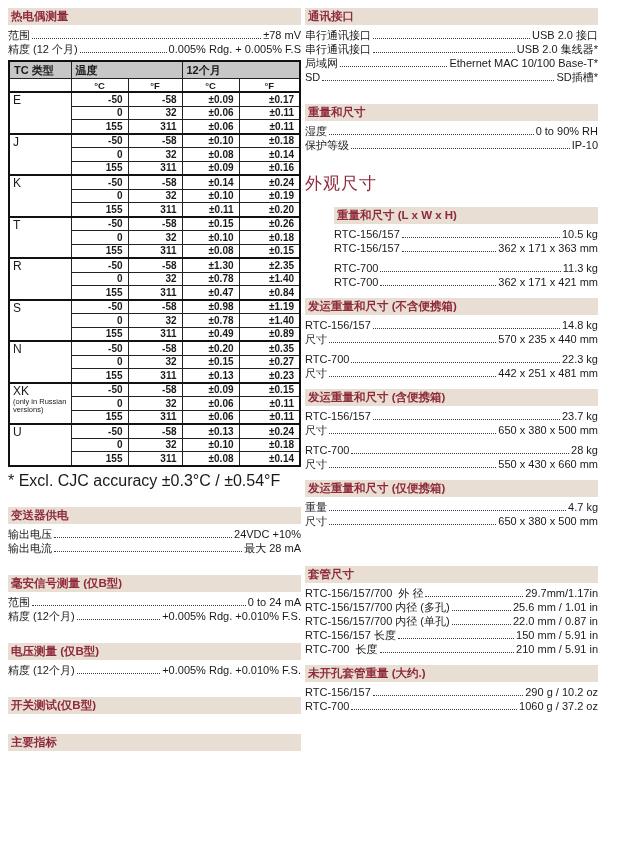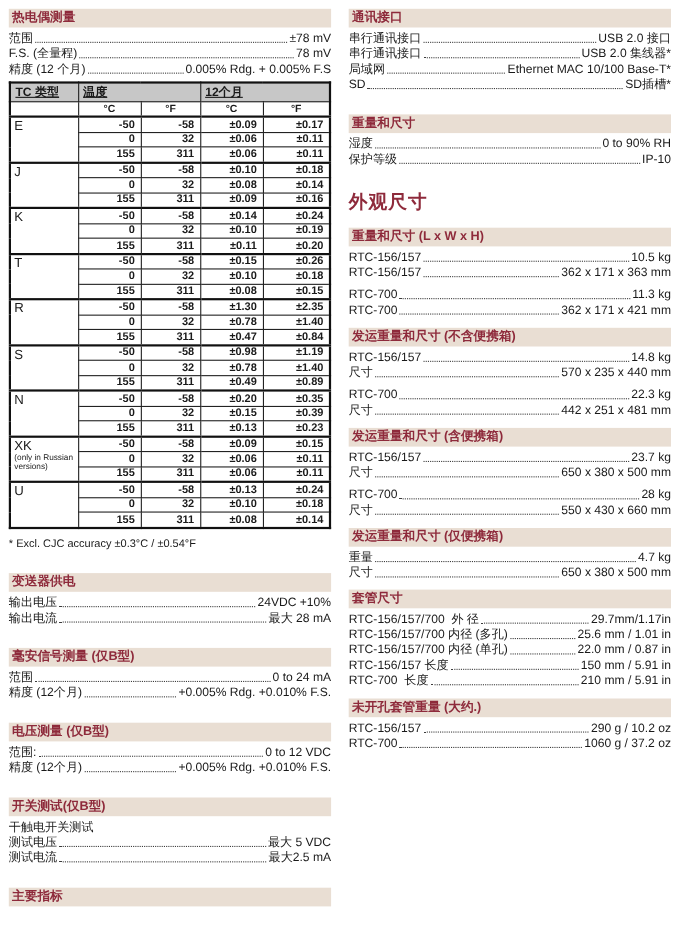--- a/index.html
+++ b/index.html
@@ -6,67 +6,67 @@
     --red:#8E2A3B;
     --bar:#E9DED3;
     --thead:#C7C7C7;
     --ink:#1A1A1A;
   }
   html,body{margin:0;padding:0;}
   body{
     width:618px;height:853px;overflow:hidden;background:#ffffff;
     font-family:"Liberation Sans","DejaVu Sans",sans-serif;color:var(--ink);
   }
-  .page{box-sizing:border-box;display:flex;gap:16px;padding:8px 4px 0 8px;}
+  .page{box-sizing:border-box;display:flex;gap:4px;padding:8px 4px 0 8px;}
   .col{width:293px;flex:0 0 293px;}
 
   
   .section{margin-top:20px;}
   .section-bar{
     background:var(--bar);color:var(--red);
     font-weight:bold;font-size:11.5px;line-height:15px;padding:1px 3px;
   }
   .section-body{padding-top:3px;}
   .spec-line{display:flex;font-size:11px;line-height:14px;}
   .spec-label{white-space:pre-wrap;}
   .leader{flex:1 1 auto;min-width:6px;border-bottom:1px dotted #3c3c3c;margin:0 2px 3px 2px;}
   .spec-value{white-space:nowrap;text-align:right;}
 
-  .footnote{font-size:10px;line-height:13px;margin-top:7px;}
+  .footnote{font-size:16px;line-height:13px;margin-top:7px;}
 
   .big-heading{
     font-size:17px;color:var(--red);letter-spacing:1px;
-    margin:20px 0 12px 0;font-weight:700;
+    margin:20px 0 12px 0;font-weight:400;
   }
 
   
   #sec-tc-measurement,#sec-comm-interface{margin-top:0;}
-  #sec-weight-dims{margin-top:0;}
+  #sec-weight-dims{margin-top:0;margin-left:29px;}
   #sec-shipping-no-case,#sec-shipping-with-case,#sec-shipping-case-only,#sec-sleeve-weight{margin-top:9px;}
-  #sec-sleeve-dims{margin-top:8px;}
+  #sec-sleeve-dims{margin-top:38px;}
 
   
   #sec-weight-dims .section-body .spec-line:nth-child(3),
   #sec-shipping-no-case .section-body .spec-line:nth-child(3),
   #sec-shipping-with-case .section-body .spec-line:nth-child(3){margin-top:6px;}
 
   
   table.tc-table{
     border-collapse:collapse;table-layout:fixed;width:100%;
     margin-top:4px;border:2px solid #111;
   }
   table.tc-table col.c0{width:62px;}
   table.tc-table col.c1{width:57px;}
   table.tc-table col.c2{width:54px;}
   table.tc-table col.c3{width:57px;}
   table.tc-table col.c4{width:61px;}
   table.tc-table th,table.tc-table td{border:1px solid #222;}
   tr.h1 th{
     background:var(--thead);font-size:11px;font-weight:bold;text-align:left;
-    padding:1px 4px;height:14px;line-height:13px;text-decoration:underline;
+    padding:1px 4px;height:14px;line-height:13px;
   }
   tr.h2 th{
     background:#fff;font-size:9.5px;font-weight:bold;text-align:center;
     height:12px;line-height:11px;padding:0;
   }
   table.tc-table tbody td{
     font-size:10px;font-weight:bold;text-align:right;
     padding:0 5px;height:12.5px;line-height:11px;
   }
   table.tc-table tbody td.tc-type{
@@ -81,25 +81,20 @@
 
 <div class="page">
   <div class="col" id="col-left">
       <div class="section" id="sec-tc-measurement">
         <div class="section-bar"><span>热电偶测量</span></div>
         <div class="section-body">
           <div class="spec-line">
             <span class="spec-label">范围</span>
             <span class="leader"></span>
             <span class="spec-value">±78 mV</span>
-          </div>
-          <div class="spec-line">
-            <span class="spec-label">F.S. (全量程)</span>
-            <span class="leader"></span>
-            <span class="spec-value">78 mV</span>
           </div>
           <div class="spec-line">
             <span class="spec-label">精度 (12 个月)</span>
             <span class="leader"></span>
             <span class="spec-value">0.005% Rdg. + 0.005% F.S</span>
           </div>
         </div>
       </div>
       <table class="tc-table">
         <colgroup>
@@ -242,21 +237,21 @@
             <td class="tc-type" rowspan="3"><span>N</span></td>
             <td>-50</td>
             <td>-58</td>
             <td>±0.20</td>
             <td>±0.35</td>
           </tr>
           <tr>
             <td>0</td>
             <td>32</td>
             <td>±0.15</td>
-            <td>±0.39</td>
+            <td>±0.27</td>
           </tr>
           <tr>
             <td>155</td>
             <td>311</td>
             <td>±0.13</td>
             <td>±0.23</td>
           </tr>
           <tr class="grp-first">
             <td class="tc-type" rowspan="3"><span>XK</span><span class="tc-note">(only in Russian versions)</span></td>
             <td>-50</td>
@@ -325,48 +320,28 @@
             <span class="spec-label">精度 (12个月)</span>
             <span class="leader"></span>
             <span class="spec-value">+0.005% Rdg. +0.010% F.S.</span>
           </div>
         </div>
       </div>
       <div class="section" id="sec-voltage-measurement">
         <div class="section-bar"><span>电压测量 (仅B型)</span></div>
         <div class="section-body">
           <div class="spec-line">
-            <span class="spec-label">范围:</span>
-            <span class="leader"></span>
-            <span class="spec-value">0 to 12 VDC</span>
-          </div>
-          <div class="spec-line">
             <span class="spec-label">精度 (12个月)</span>
             <span class="leader"></span>
             <span class="spec-value">+0.005% Rdg. +0.010% F.S.</span>
           </div>
         </div>
       </div>
       <div class="section" id="sec-switch-test">
         <div class="section-bar"><span>开关测试(仅B型)</span></div>
-        <div class="section-body">
-          <div class="spec-line">
-            <span class="spec-label">干触电开关测试</span>
-          </div>
-          <div class="spec-line">
-            <span class="spec-label">测试电压</span>
-            <span class="leader"></span>
-            <span class="spec-value">最大 5 VDC</span>
-          </div>
-          <div class="spec-line">
-            <span class="spec-label">测试电流</span>
-            <span class="leader"></span>
-            <span class="spec-value">最大2.5 mA</span>
-          </div>
-        </div>
       </div>
       <div class="section" id="sec-main-specs">
         <div class="section-bar"><span>主要指标</span></div>
       </div>
     </div>
   <div class="col" id="col-right">
       <div class="section" id="sec-comm-interface">
         <div class="section-bar"><span>通讯接口</span></div>
         <div class="section-body">
           <div class="spec-line">

